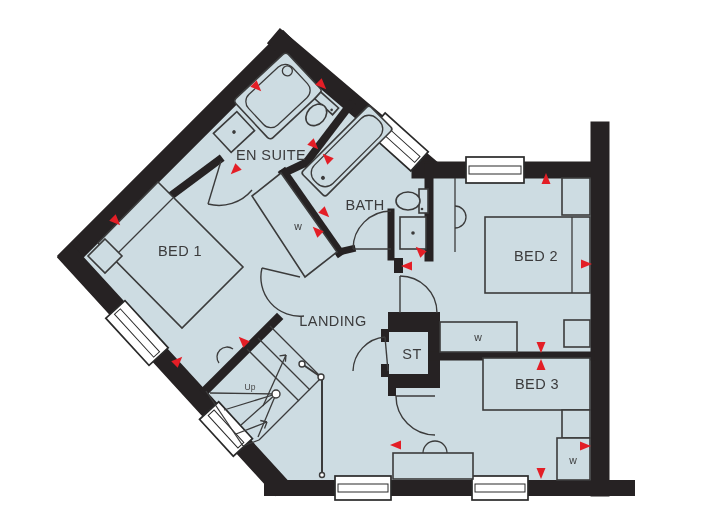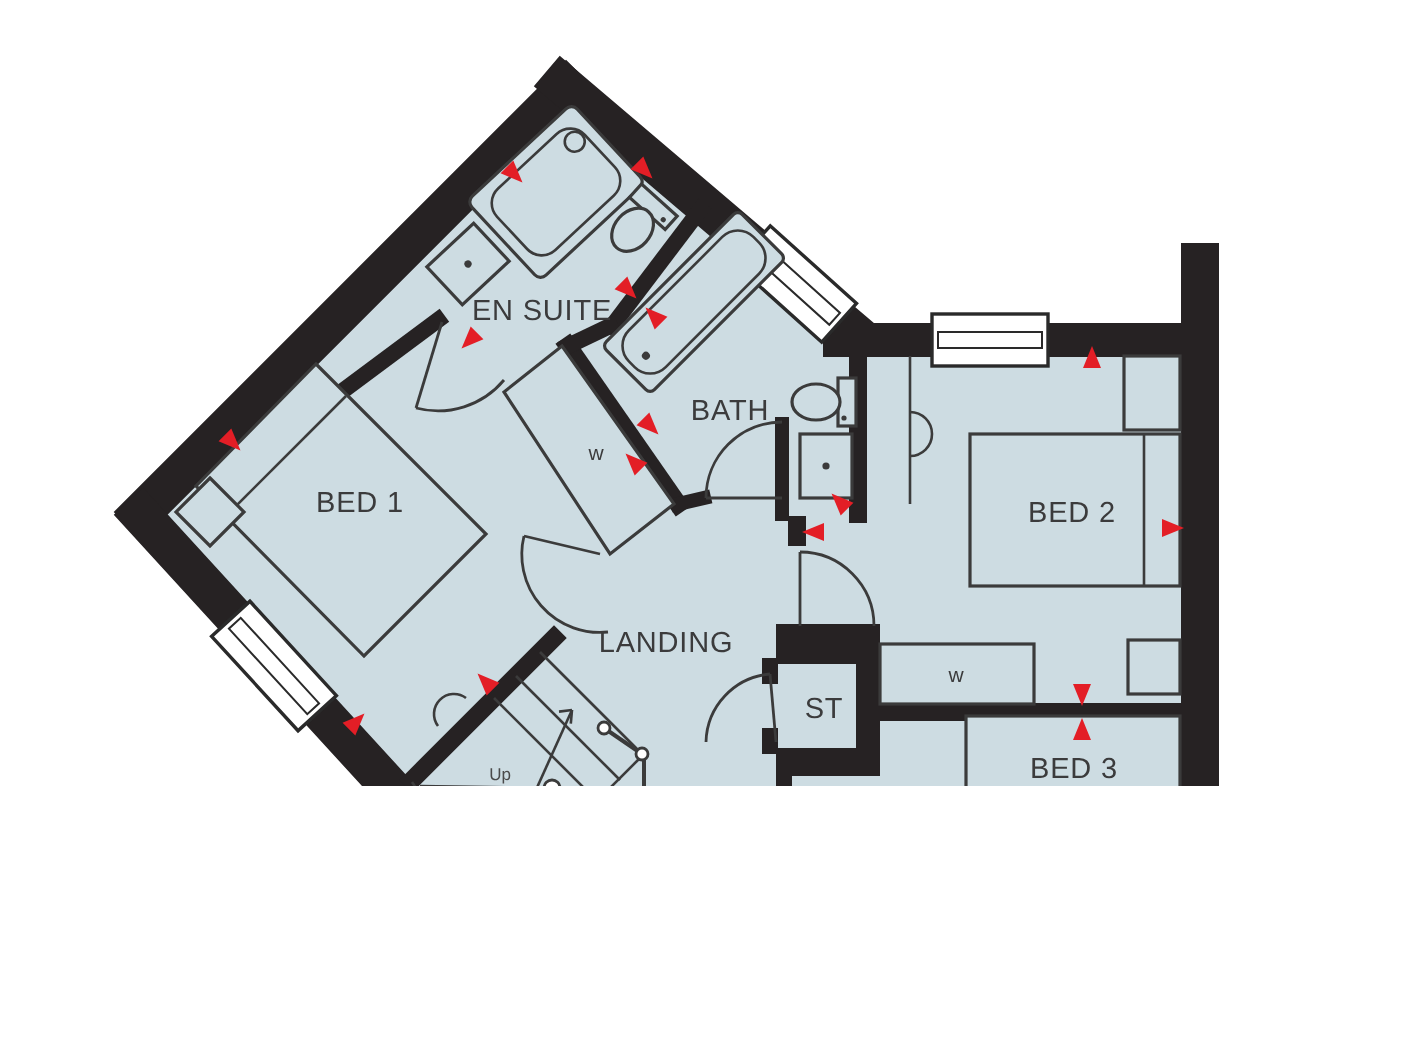--- a/index.html
+++ b/index.html
@@ -1,19 +1,19 @@
 <!DOCTYPE html>
 <html style="--floor: #cddce2; --wall: #262223; --line: #3b3b3b; --accent: #e31e26; --winfill: #ffffff; --bg: #ffffff;"><head>
 <meta charset="utf-8">
 <style>
   :root{
     --floor:#cddce2; --wall:#262223; --line:#3b3b3b; --accent:#e31e26; --winfill:#ffffff; --bg:#ffffff;
   }
   html,body{margin:0;padding:0;background:var(--bg);}
-  .stage{position:relative;width:707px;height:393px;background:var(--bg);overflow:hidden;
+  .stage{position:relative;width:707px;height:520px;background:var(--bg);overflow:hidden;
          font-family:"Liberation Sans", sans-serif;}
   svg{position:absolute;left:0;top:0;}
   .floor{fill:var(--floor);stroke:none;}
   .wall-stroke{stroke:var(--wall);fill:none;stroke-linecap:square;}
   .wall-fill{fill:var(--wall);stroke:none;}
   .furn{fill:var(--floor);stroke:var(--line);stroke-width:1.6;}
   .thin{stroke:var(--line);stroke-width:1.3;fill:none;}
   .door{stroke:var(--line);stroke-width:1.4;fill:none;}
   .rail{stroke:var(--line);stroke-width:2;fill:none;}
   .post{fill:#fff;stroke:var(--line);stroke-width:1.4;}

